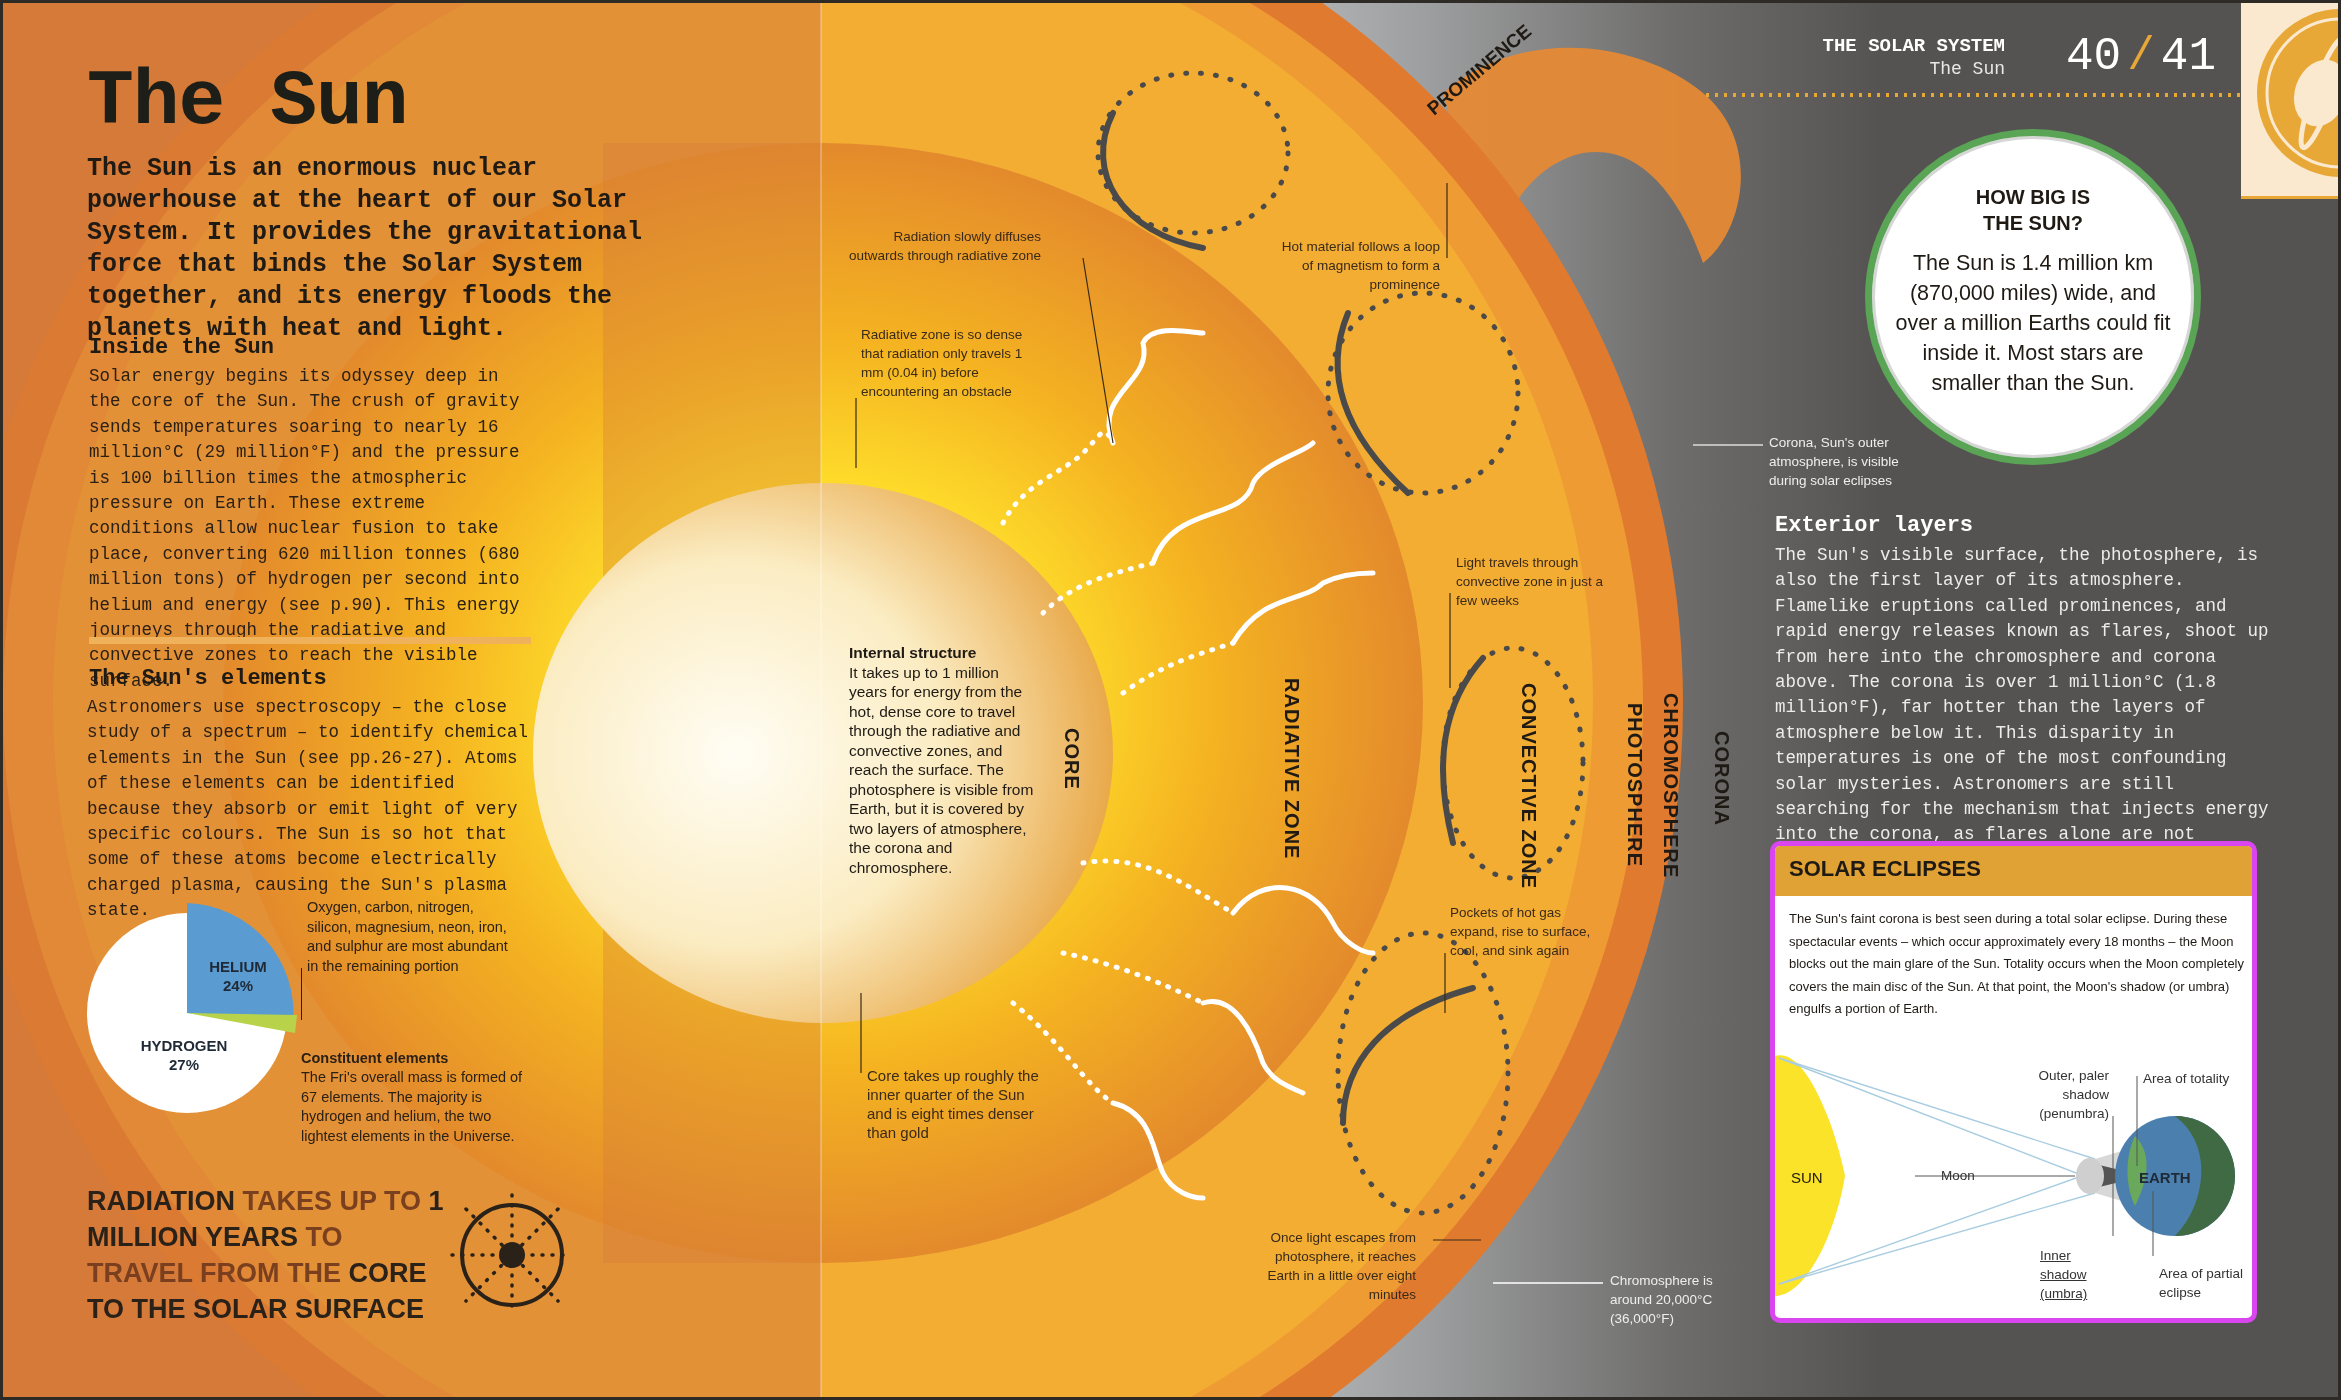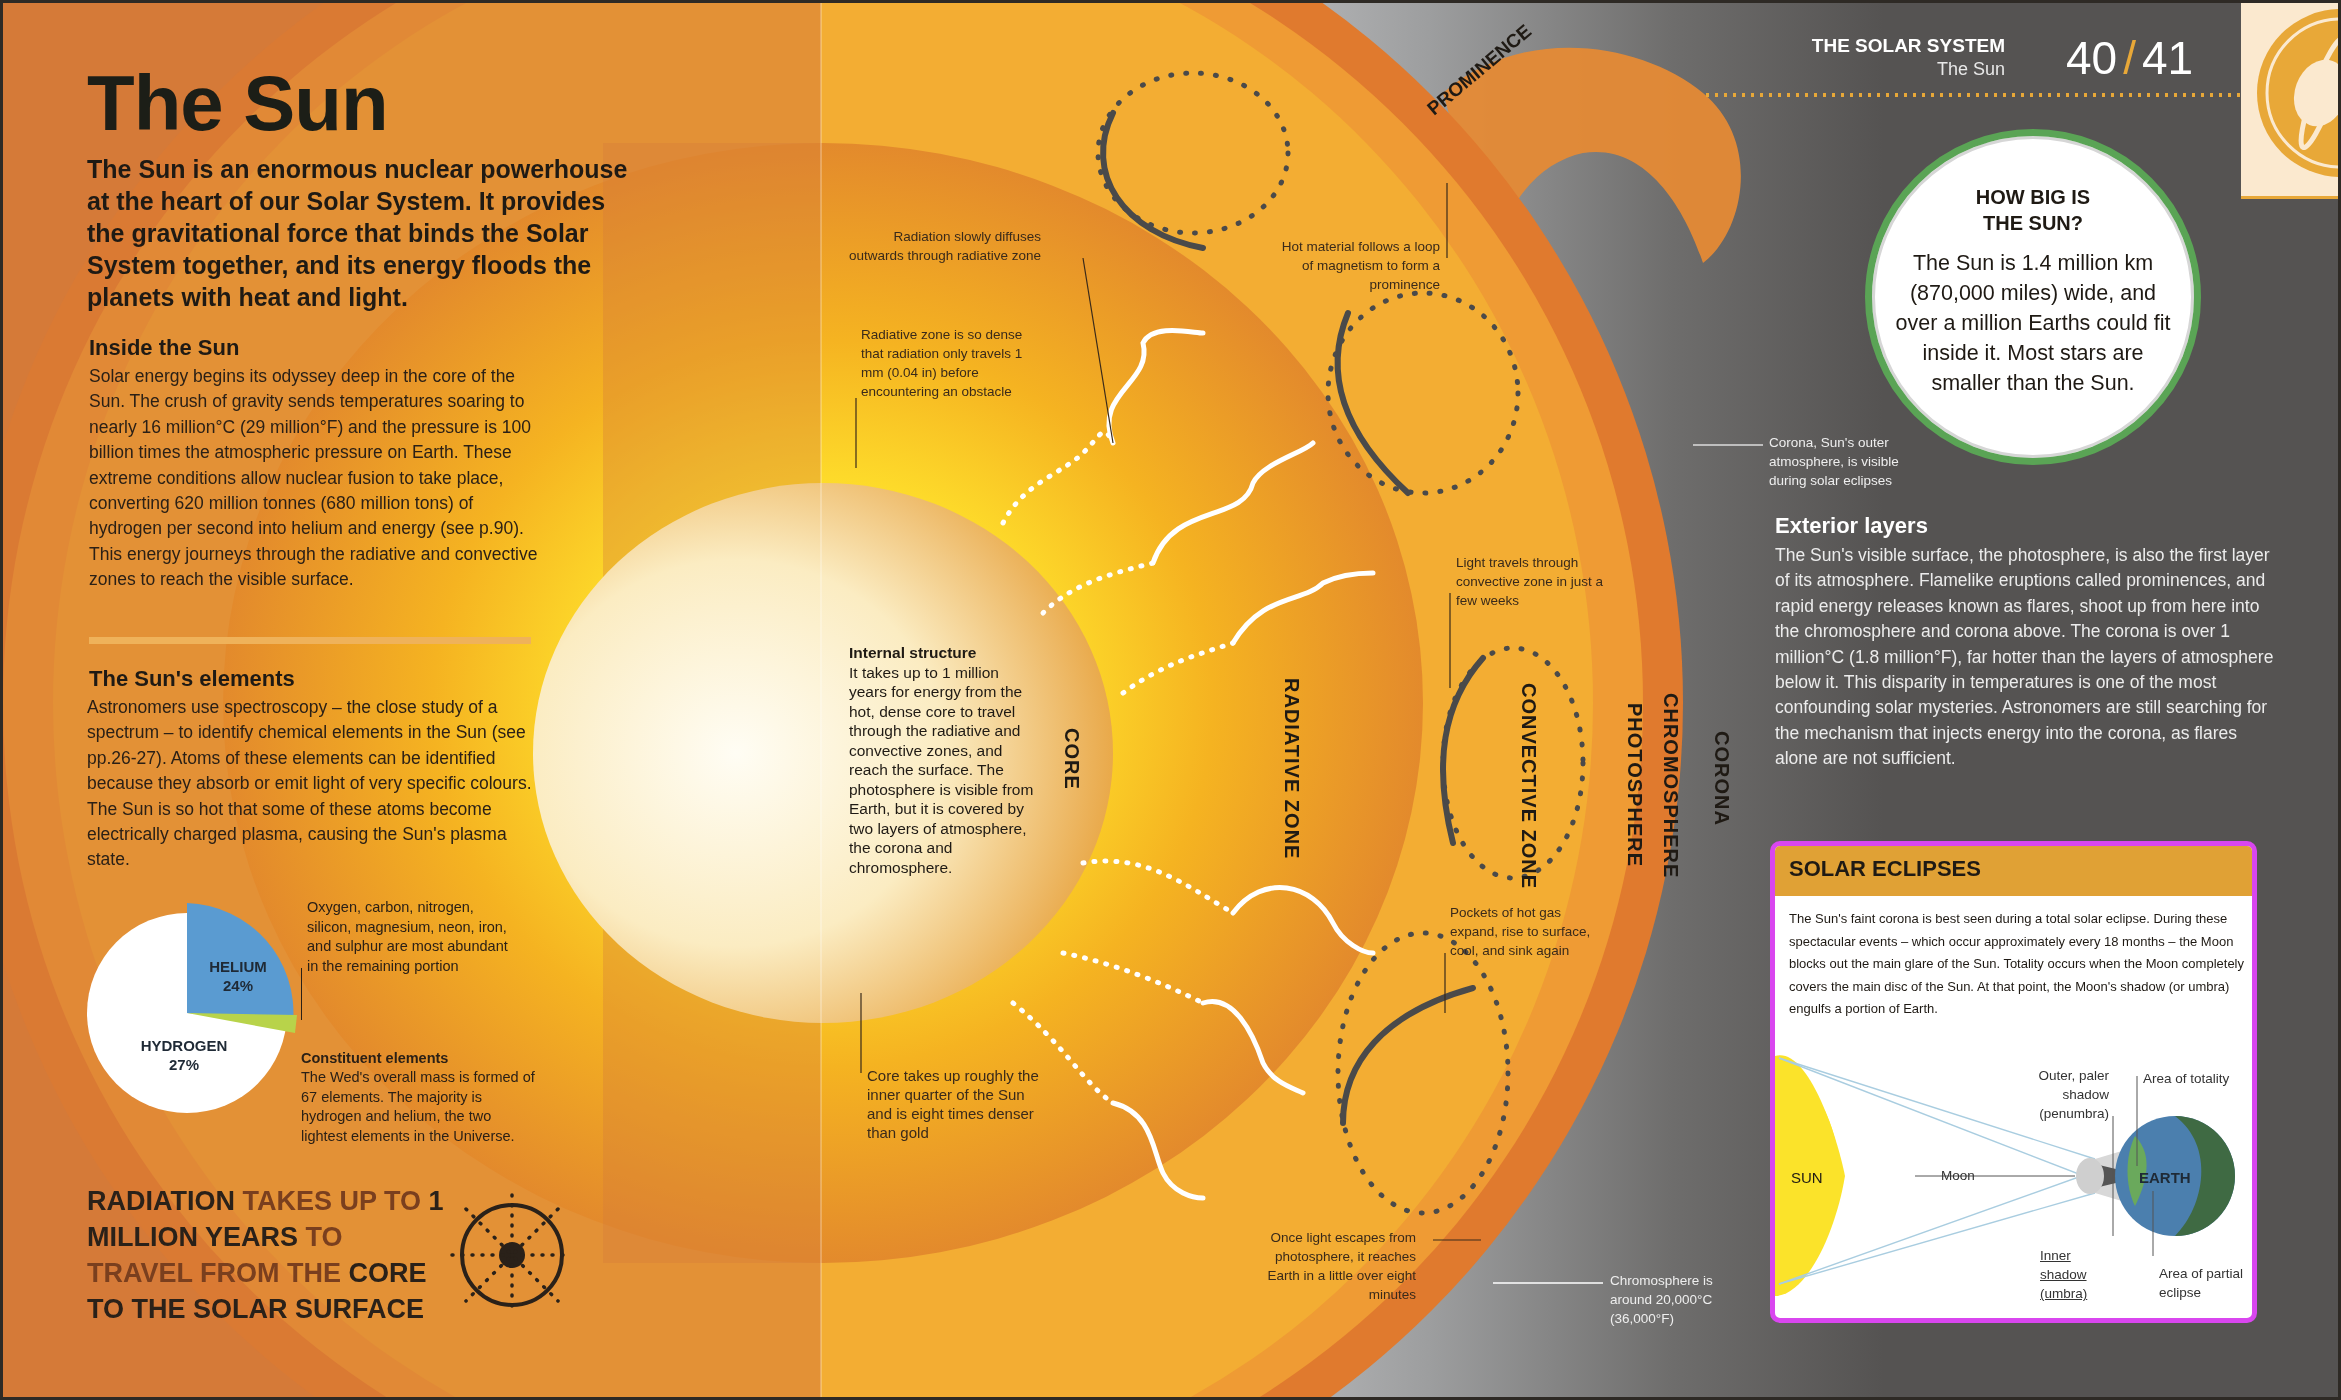--- a/index.html
+++ b/index.html
@@ -1,18 +1,18 @@
 <!DOCTYPE html>
 <html><head>
 <meta charset="utf-8">
 <style>
   * { box-sizing: border-box; margin: 0; padding: 0; }
   html, body { width: 2341px; height: 1400px; overflow: hidden; background: #2f2c28; }
   .page { position: relative; width: 2341px; height: 1400px; overflow: hidden; background: #555352; border: 3px solid #2e2a25; }
-  .serif { font-family: Liberation Sans, sans-serif; }
+  .serif { font-family: Liberation Mono, monospace; }
   .sans { font-family: "Liberation Sans", "DejaVu Sans", sans-serif; }
   .abs { position: absolute; }
 
   
   .bg-left { position: absolute; left: 0; top: 0; width: 820px; height: 1400px; background: #d57a38; }
   .bg-grey-grad { position: absolute; left: 1180px; top: 0; width: 700px; height: 1400px;
     background: linear-gradient(90deg, #c5c6c8 0%, #9d9e9f 35%, #6e6d6c 70%, #555352 100%); }
 
   svg.diagram { position: absolute; left: 0; top: 0; }
 
@@ -159,21 +159,21 @@
     <div>HELIUM</div>
     <div>24%</div>
   </div>
   <div class="pie-label sans" style="left:126px; top:1033px; width:110px;">
     <div>HYDROGEN</div>
     <div>27%</div>
   </div>
   <div class="abs" style="left:298px; top:965px; width:1px; height:52px; background:#2b2016;"></div>
   <div class="small sans" style="left:304px; top:895px; width:210px;">Oxygen, carbon, nitrogen, silicon, magnesium, neon, iron, and sulphur are most abundant in the remaining portion</div>
   <div class="small sans small-b" style="left:298px; top:1046px;">Constituent elements</div>
-  <div class="small sans" style="left:298px; top:1065px; width:240px;">The Wed's overall mass is formed of 67 elements. The majority is hydrogen and helium, the two lightest elements in the Universe.</div>
+  <div class="small sans" style="left:298px; top:1065px; width:240px;">The Fri's overall mass is formed of 67 elements. The majority is hydrogen and helium, the two lightest elements in the Universe.</div>
 
   <div class="callout sans">
     <span class="dk">RADIATION</span><span> TAKES UP TO </span><span class="dk">1 MILLION YEARS</span><span> TO TRAVEL FROM THE </span><span class="dk">CORE TO THE SOLAR SURFACE</span>
   </div>
   <svg class="abs" style="left:445px; top:1188px;" width="128" height="128" viewBox="0 0 128 128">
     <circle cx="64" cy="64" r="50" fill="none" stroke="#2a2119" stroke-width="4"></circle>
     <circle cx="64" cy="64" r="13" fill="#2a2119"></circle>
     <g stroke="#2a2119" stroke-width="3.5" stroke-dasharray="1 9" stroke-linecap="round">
       <line x1="64" y1="4" x2="64" y2="124"></line>
         <line x1="4" y1="64" x2="124" y2="64"></line>

